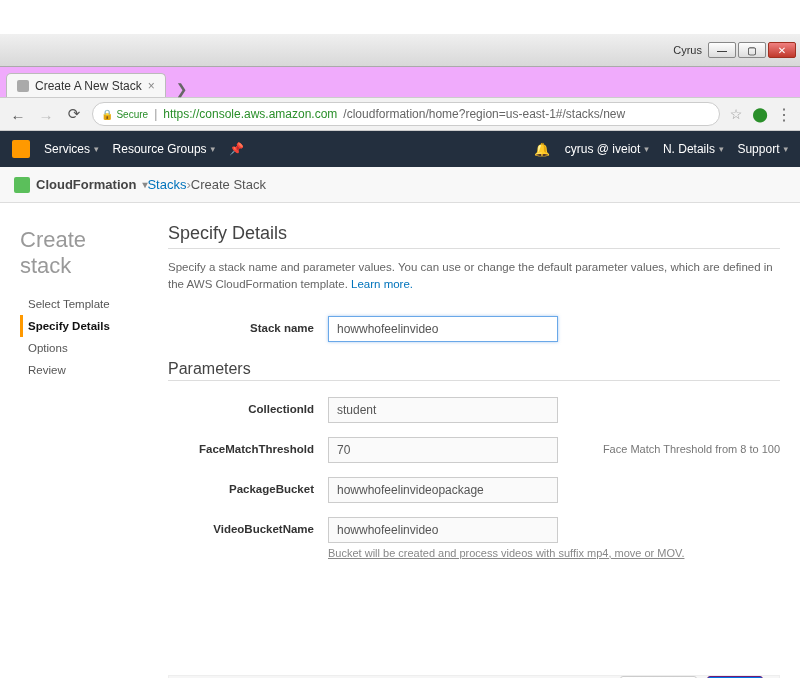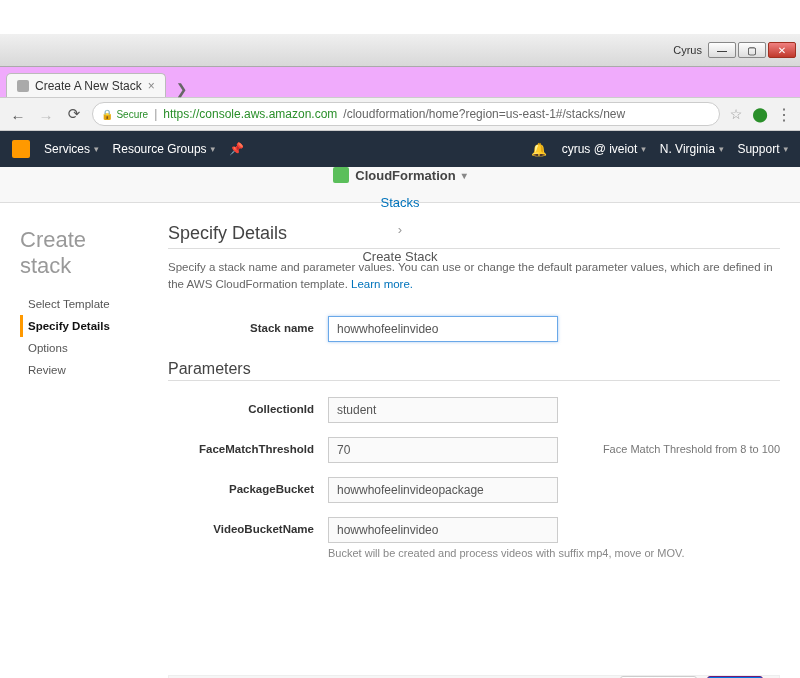--- a/index.html
+++ b/index.html
@@ -36,21 +36,21 @@
   
   .aws-nav { height:36px; background:#232f3e; display:flex; align-items:center; color:#fff; font-size:12px; padding:0 12px; gap:14px;}
   .aws-logo { width:18px; height:18px; background:#ff9900; border-radius:2px;}
   .aws-item { display:flex; align-items:center; gap:4px; cursor:pointer; }
   .aws-item .caret { font-size:9px; color:#aaa;}
   .aws-spacer { flex:1; }
   .aws-pin { color:#ccc; }
   .aws-bell { color:#ccc; font-size:13px;}
 
   
-  .service-bar { height:36px; border-bottom:1px solid #ddd; background:#f8f8f8; display:flex; align-items:center; padding:0 14px; gap:12px; font-size:13px;flex-direction:column;}
+  .service-bar { height:36px; border-bottom:1px solid #ddd; background:#f8f8f8; display:flex; align-items:center; padding:0 14px; gap:0; font-size:13px;}
   .service-name { display:flex; align-items:center; gap:6px; color:#444; font-weight:bold;}
   .service-cube { width:16px; height:16px; background:#5bbf5b; border-radius:2px;}
   .bc-link { color:#0073bb; }
   .bc-sep { color:#999;}
   .bc-current { color:#555;}
 
   
   .main { display:flex; padding:20px 20px 0 20px; height:520px; }
   .left-col { width:120px; flex-shrink:0; padding-top:4px;}
   .page-h1 { font-size:22px; color:#999; font-weight:normal; margin-bottom:14px;}
@@ -62,21 +62,21 @@
   .section-h2 { font-size:18px; color:#444; font-weight:normal; margin-bottom:4px;}
   .section-rule { border-bottom:1px solid #ddd; margin-bottom:10px;}
   .desc { font-size:11.5px; color:#666; line-height:1.5; margin-bottom:22px;}
   .desc .learn { color:#0073bb; }
 
   .form-row { display:flex; align-items:flex-start; margin-bottom:14px; }
   .form-label { width:160px; text-align:right; padding-right:14px; font-size:11.5px; color:#333; font-weight:bold; padding-top:6px;}
   .form-field { flex:1; }
   .form-field input { width:230px; height:26px; border:1px solid #ccc; background:#fafafa; padding:0 8px; font-size:12px; color:#555;}
   .form-field input.focused { border:1px solid #6aa8e8; box-shadow:0 0 3px rgba(80,150,230,.5); background:#fff;}
-  .form-hint { font-size:11px; color:#888; margin-top:4px;}
+  .form-hint { font-size:11px; color:#888; margin-top:4px;text-decoration:underline;}
   .form-side { font-size:11px; color:#777; padding-top:6px; padding-left:10px;}
 
   .params-h { font-size:16px; color:#444; margin:18px 0 2px 0;}
   
   .footer-bar { position:absolute; bottom:0; left:28px; right:0; background:#f6f6f6; border:1px solid #eee; height:48px; display:flex; align-items:flex-start; justify-content:flex-end; padding:0 16px; gap:10px;}
   .btn { height:28px; padding:0 14px; font-size:12px; border-radius:3px; border:1px solid #ccc; background:#fff; color:#333; display:flex; align-items:center; cursor:pointer;}
   .btn.cancel { border:none; background:none; color:#0073bb;}
   .btn.prev { background:linear-gradient(#fff,#eee); }
   .btn.next { background:#0073e6; color:#fff; border:1px solid #701a75; font-weight:bold;}
 </style>
@@ -127,21 +127,21 @@
       <span class="caret">▾</span>
     </div>
   <div class="aws-item aws-pin">📌</div>
   <div class="aws-spacer"></div>
   <div class="aws-item aws-bell">🔔</div>
   <div class="aws-item">
       <span>cyrus @ iveiot</span>
       <span class="caret">▾</span>
     </div>
   <div class="aws-item">
-      <span>N. Virginia</span>
+      <span>N. Details</span>
       <span class="caret">▾</span>
     </div>
   <div class="aws-item">
       <span>Support</span>
       <span class="caret">▾</span>
     </div>
 </div>
 
 <div class="service-bar">
   <div class="service-name">

